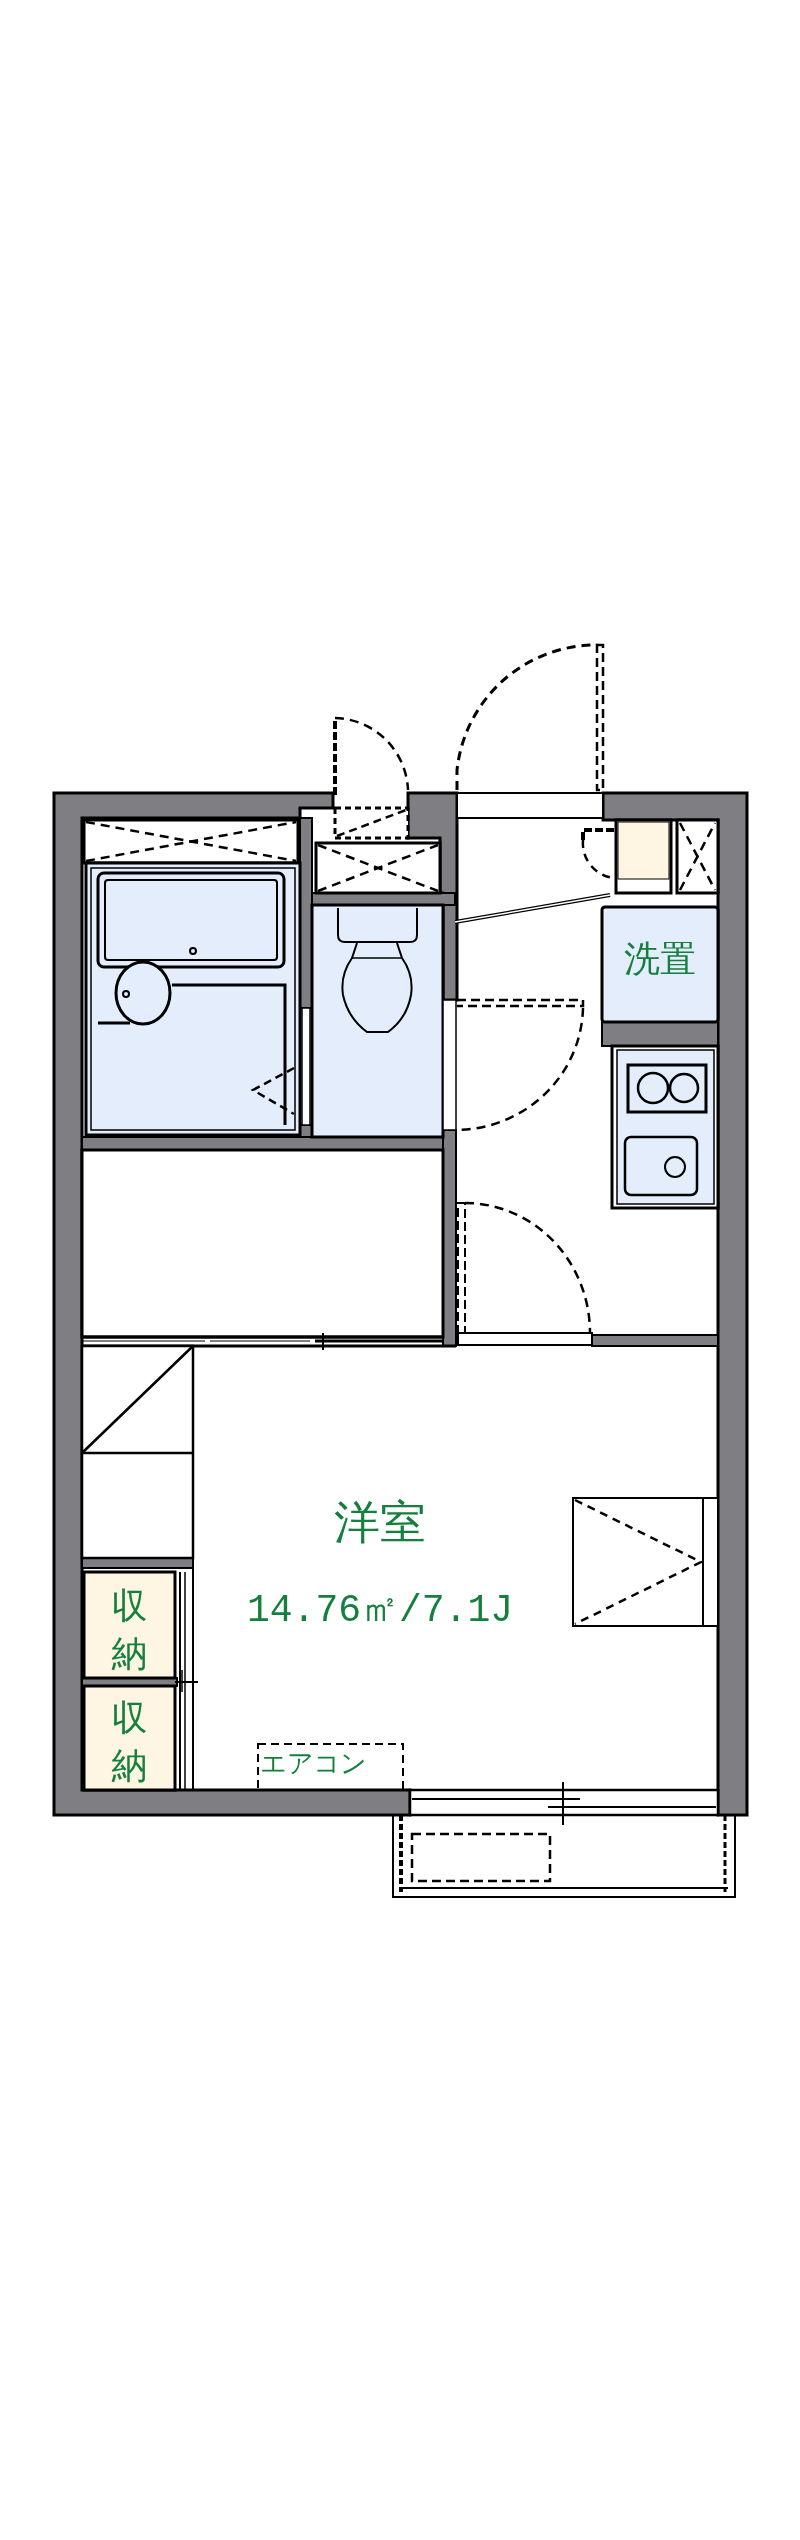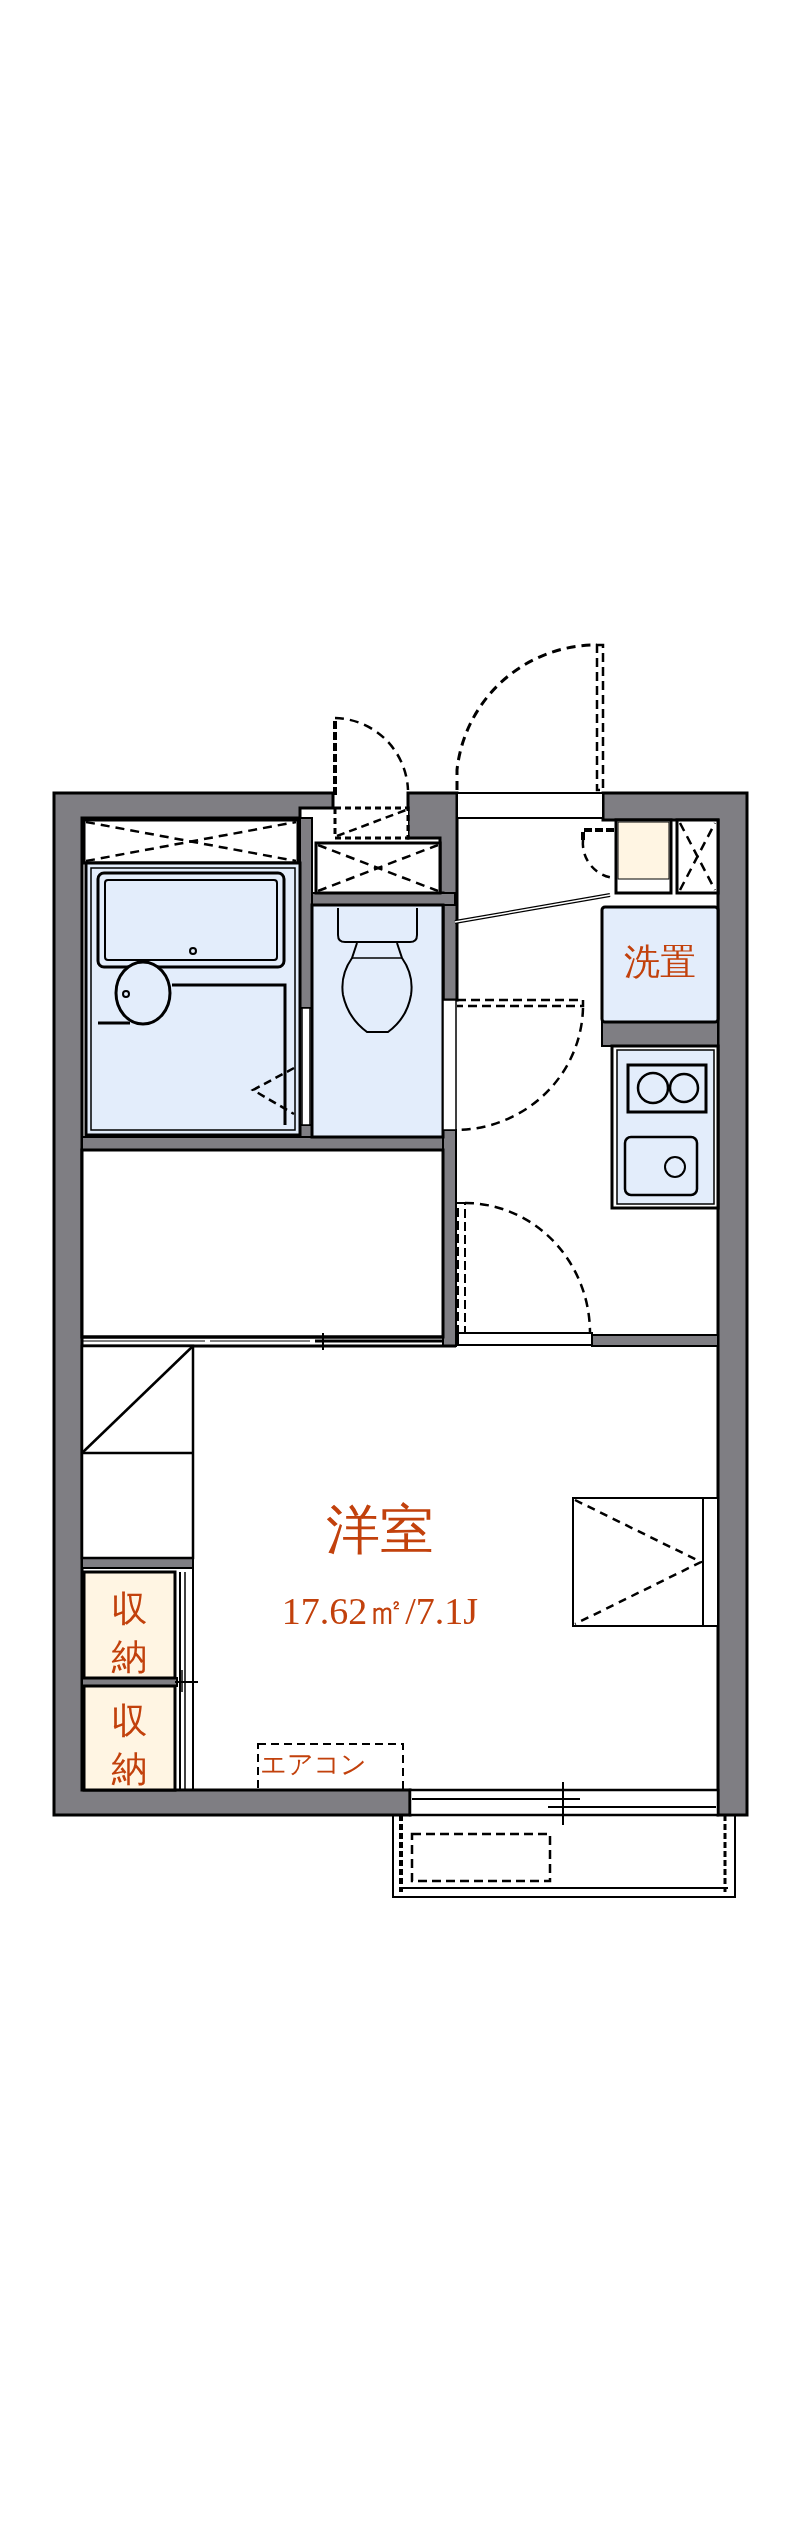--- a/index.html
+++ b/index.html
@@ -1,18 +1,18 @@
 <!DOCTYPE html>
 <html><head>
 <meta charset="utf-8">
 <style>
   html, body { margin: 0; padding: 0; background: #ffffff; }
   body { width: 800px; height: 2540px; position: relative; overflow: hidden; }
   svg { position: absolute; left: 0; top: 0; }
-  .lbl { position: absolute; color: #c2410c; font-family: Liberation Serif, serif; white-space: nowrap; line-height: 1; }
+  .lbl { position: absolute; color: #15803d; font-family: Liberation Mono, monospace; white-space: nowrap; line-height: 1; }
   .center { text-align: center; }
 </style>
 </head>
 <body>
 
 <svg width="800" height="2540" viewBox="0 0 800 2540" xmlns="http://www.w3.org/2000/svg">
 
   <g fill="#7f7e83" stroke="#000" stroke-width="3">
 
     <path d="M54 793 H333 V808 H300 V818 H82 V1790 H410 V1815 H54 Z"></path>
@@ -163,22 +163,22 @@
     <line x1="725" y1="1815" x2="725" y2="1892" stroke-width="3" stroke-dasharray="6 3"></line>
     <rect x="412" y="1834" width="138" height="47" stroke-width="2.5" stroke-dasharray="9 5"></rect>
   </g>
 </svg>
 
 <div class="lbl center" style="left:82px; top:1172px; width:361px; font-size:37px;">
 </div>
 
 <div class="lbl center" style="left:602px; top:944px; width:116px; font-size:36px;">洗置</div>
 
-<div class="lbl center" style="left:250px; top:1503px; width:260px; font-size:54px;">洋室</div>
-<div class="lbl center" style="left:210px; top:1592px; width:340px; font-size:38px;">17.62㎡/7.1J</div>
+<div class="lbl center" style="left:250px; top:1503px; width:260px; font-size:46px;">洋室</div>
+<div class="lbl center" style="left:210px; top:1592px; width:340px; font-size:38px;">14.76㎡/7.1J</div>
 
 <div class="lbl center" style="left:84px; top:1585px; width:91px; font-size:36px; line-height:48px;">
   <div>収</div>
   <div>納</div>
 </div>
 <div class="lbl center" style="left:84px; top:1697px; width:91px; font-size:36px; line-height:48px;">
   <div>収</div>
   <div>納</div>
 </div>
 

